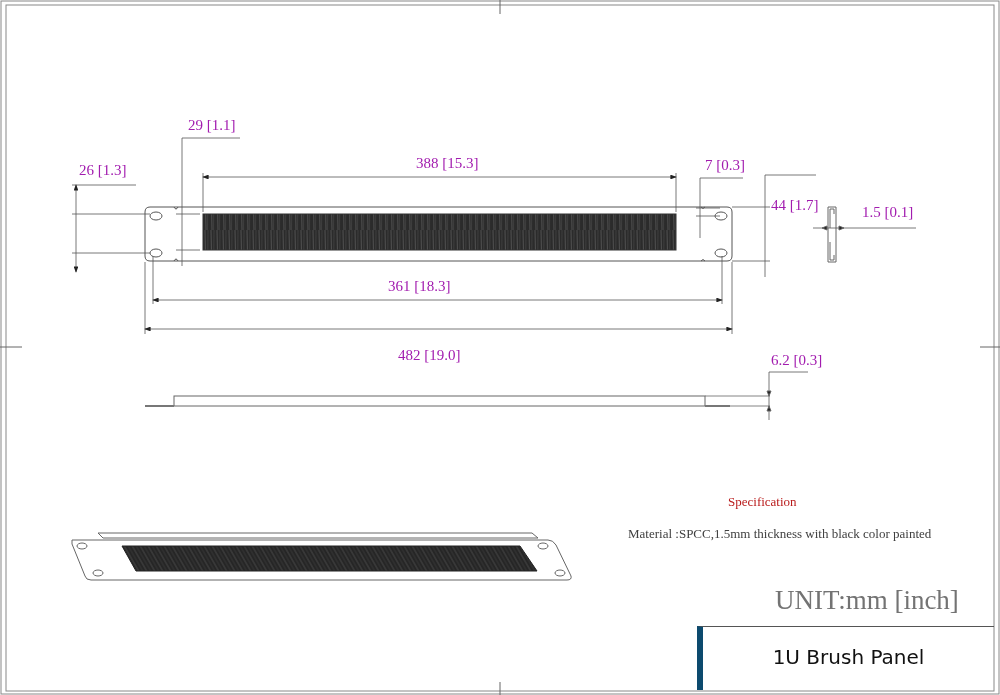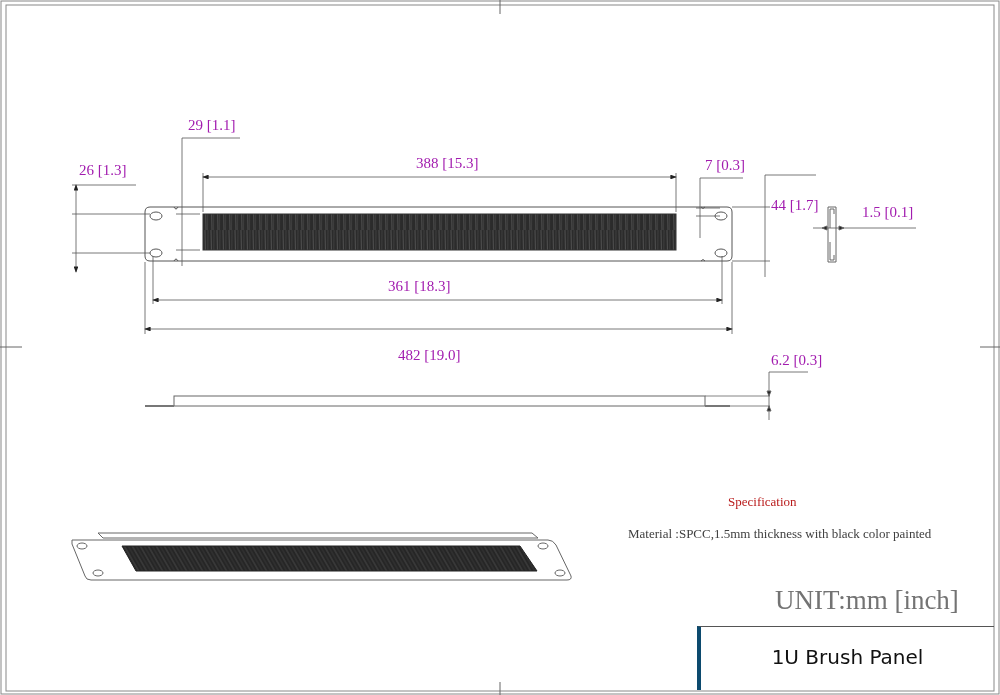--- a/index.html
+++ b/index.html
@@ -8,21 +8,21 @@
   #drawing { position:absolute; left:0; top:0; width:1000px; height:695px; }
   .dim { position:absolute; font-family:"Liberation Serif","DejaVu Serif",serif;
          font-size:15px; color:#a21caf; white-space:nowrap; line-height:1; }
   .spec-title { position:absolute; left:728px; top:494px; font-size:13px;
          font-family:"Liberation Serif","DejaVu Serif",serif; color:#b91c1c; }
   .spec-material { position:absolute; left:628px; top:526px; font-size:13px;
          font-family:"Liberation Serif","DejaVu Serif",serif; color:#404040; white-space:nowrap; }
   .unit-label { position:absolute; left:775px; top:587px; font-size:27px;
          font-family:"Liberation Serif","DejaVu Serif",serif; color:#737373; white-space:nowrap; line-height:1; }
   .title-block { position:absolute; left:697px; top:626px; width:297px; height:64px;
-         border-top:1px solid #555; border-left:4px solid #0c4a6e; box-sizing:border-box; }
+         border-top:1px solid #555; border-left:6px solid #0c4a6e; box-sizing:border-box; }
   .title-text { position:absolute; left:0; right:0; top:18px; text-align:center;
          font-family:"DejaVu Sans","Liberation Sans",sans-serif; font-size:20px; color:#111; }
 </style>
 </head>
 <body>
 
 <svg id="drawing" viewBox="0 0 1000 695" xmlns="http://www.w3.org/2000/svg">
   <defs>
     <pattern id="bristles" patternUnits="userSpaceOnUse" width="6" height="46">
       <rect width="6" height="46" fill="#2b2b2b"></rect>

